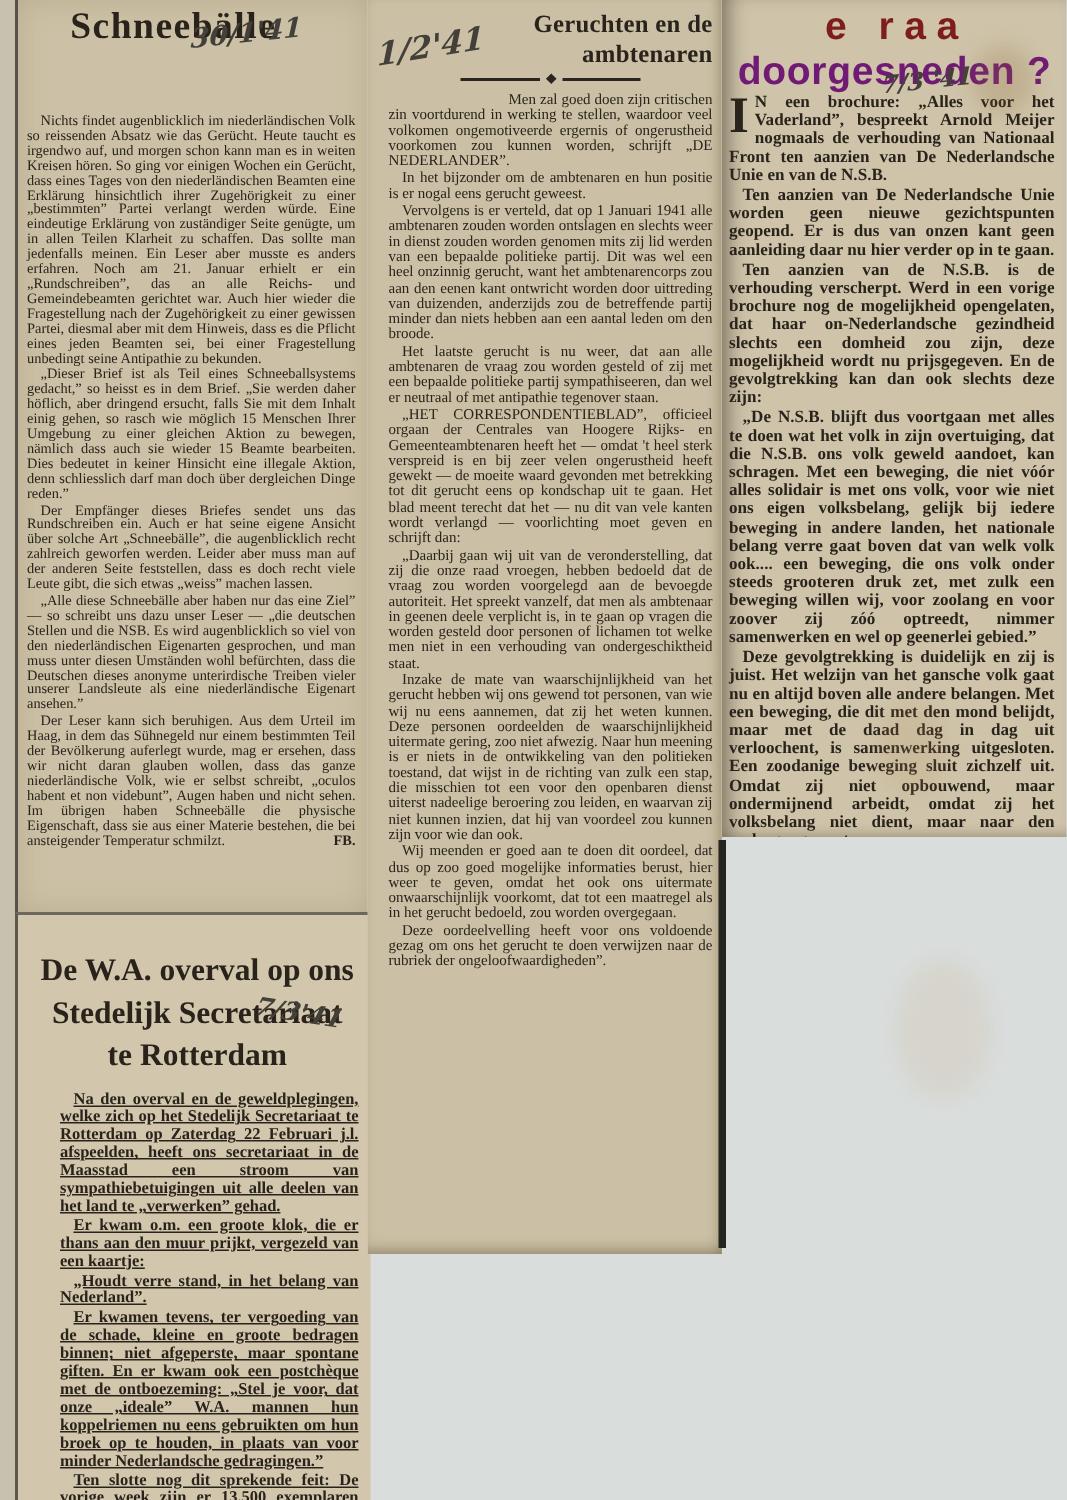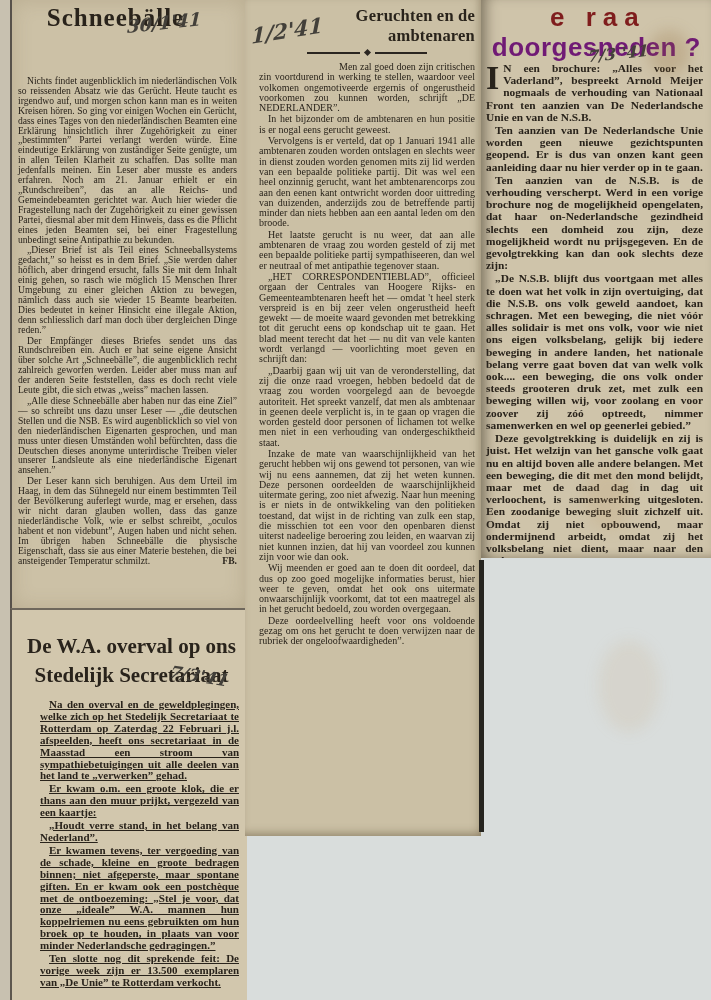--- a/index.html
+++ b/index.html
@@ -81,20 +81,21 @@
           <p class="para">„Alle diese Schneebälle aber haben nur das eine Ziel” — so schreibt uns dazu unser Leser — „die deutschen Stellen und die NSB. Es wird augenblicklich so viel von den niederländischen Eigenarten gesprochen, und man muss unter diesen Umständen wohl befürchten, dass die Deutschen dieses anonyme unterirdische Treiben vieler unserer Landsleute als eine niederländische Eigenart ansehen.”</p>
         </div>
       <p class="para"><span>Der Leser kann sich beruhigen. Aus dem Urteil im Haag, in dem das Sühnegeld nur einem bestimmten Teil der Bevölkerung auferlegt wurde, mag er ersehen, dass wir nicht daran glauben wollen, dass das ganze niederländische Volk, wie er selbst schreibt, „oculos habent et non videbunt”, Augen haben und nicht sehen. Im übrigen haben Schneebälle die physische Eigenschaft, dass sie aus einer Materie bestehen, die bei ansteigender Temperatur schmilzt.</span> <span class="sig">FB.</span></p>
     </div>
   </section>
 
   <section class="clip" id="clip-wa">
     <h2 class="wa-title">
       <span class="line">De W.A. overval op ons</span>
       <span class="line">Stedelijk Secretariaat</span>
+      <span class="line">te Rotterdam</span>
     </h2>
     <div class="hand hand-wa">7/3'41</div>
     <div class="body body-wa">
         <p class="para">Na den overval en de geweldplegingen, welke zich op het Stedelijk Secretariaat te Rotterdam op Zaterdag 22 Februari j.l. afspeelden, heeft ons secretariaat in de Maasstad een stroom van sympathiebetuigingen uit alle deelen van het land te „verwerken” gehad.</p>
         <p class="para">Er kwam o.m. een groote klok, die er thans aan den muur prijkt, vergezeld van een kaartje:</p>
         <p class="para">„Houdt verre stand, in het belang van Nederland”.</p>
         <p class="para">Er kwamen tevens, ter vergoeding van de schade, kleine en groote bedragen binnen; niet afgeperste, maar spontane giften. En er kwam ook een postchèque met de ontboezeming: „Stel je voor, dat onze „ideale” W.A. mannen hun koppelriemen nu eens gebruikten om hun broek op te houden, in plaats van voor minder Nederlandsche gedragingen.”</p>
         <p class="para">Ten slotte nog dit sprekende feit: De vorige week zijn er 13.500 exemplaren van „De Unie” te Rotterdam verkocht.</p>
       </div>
   </section>

